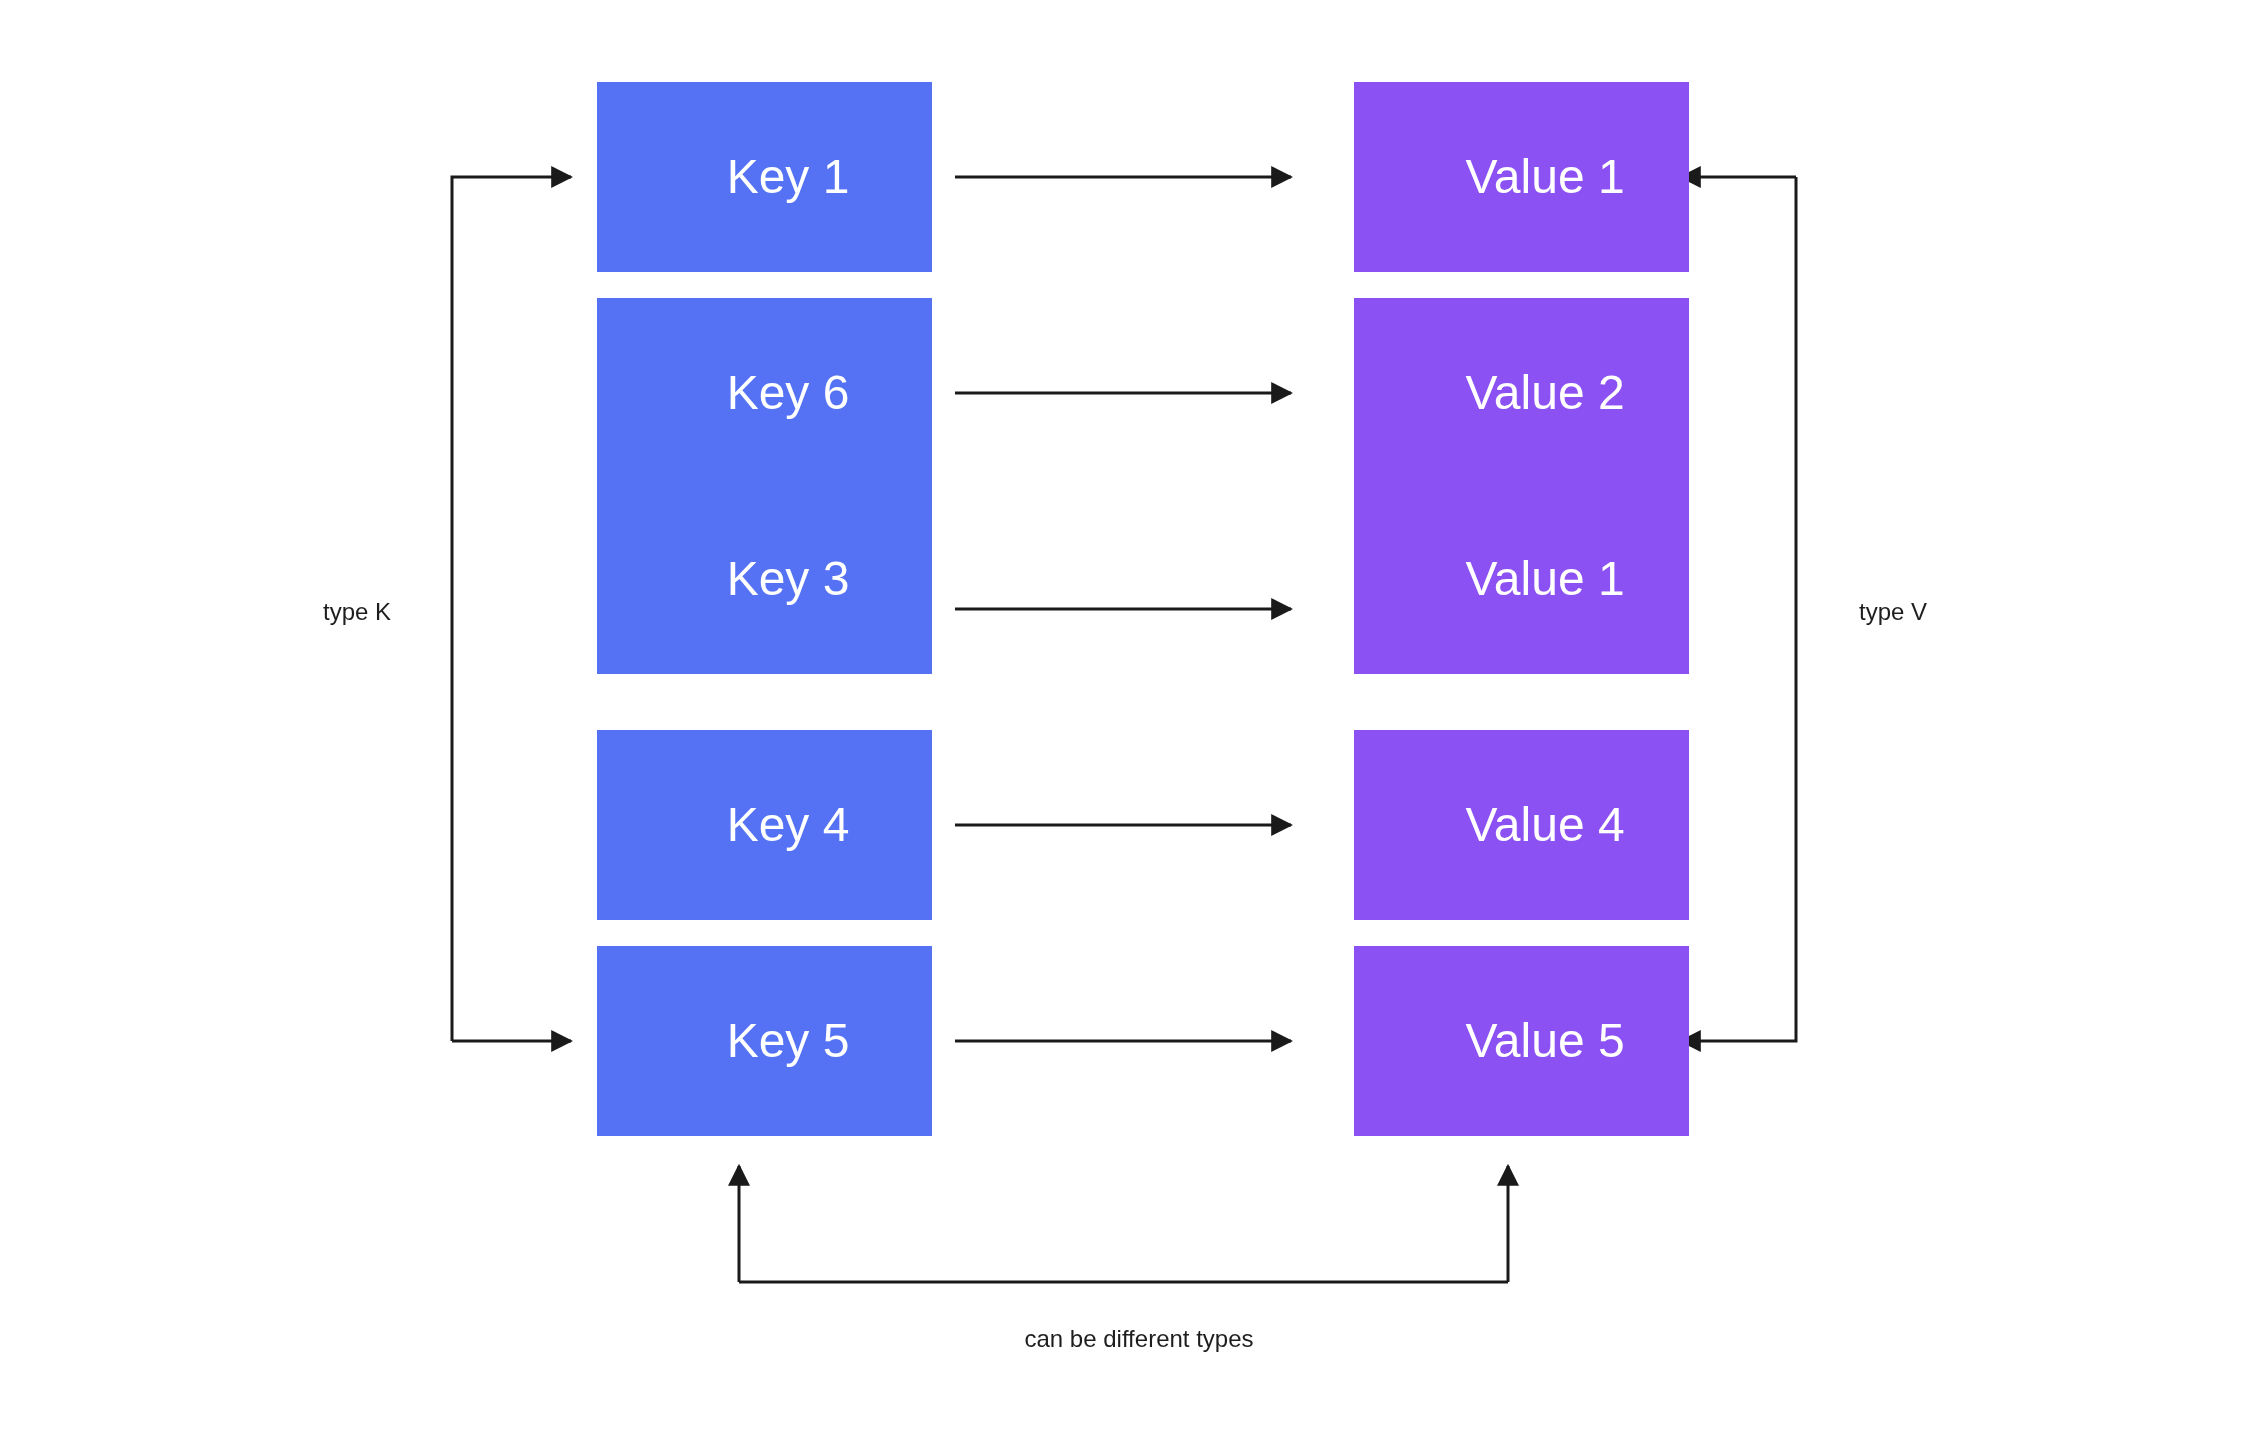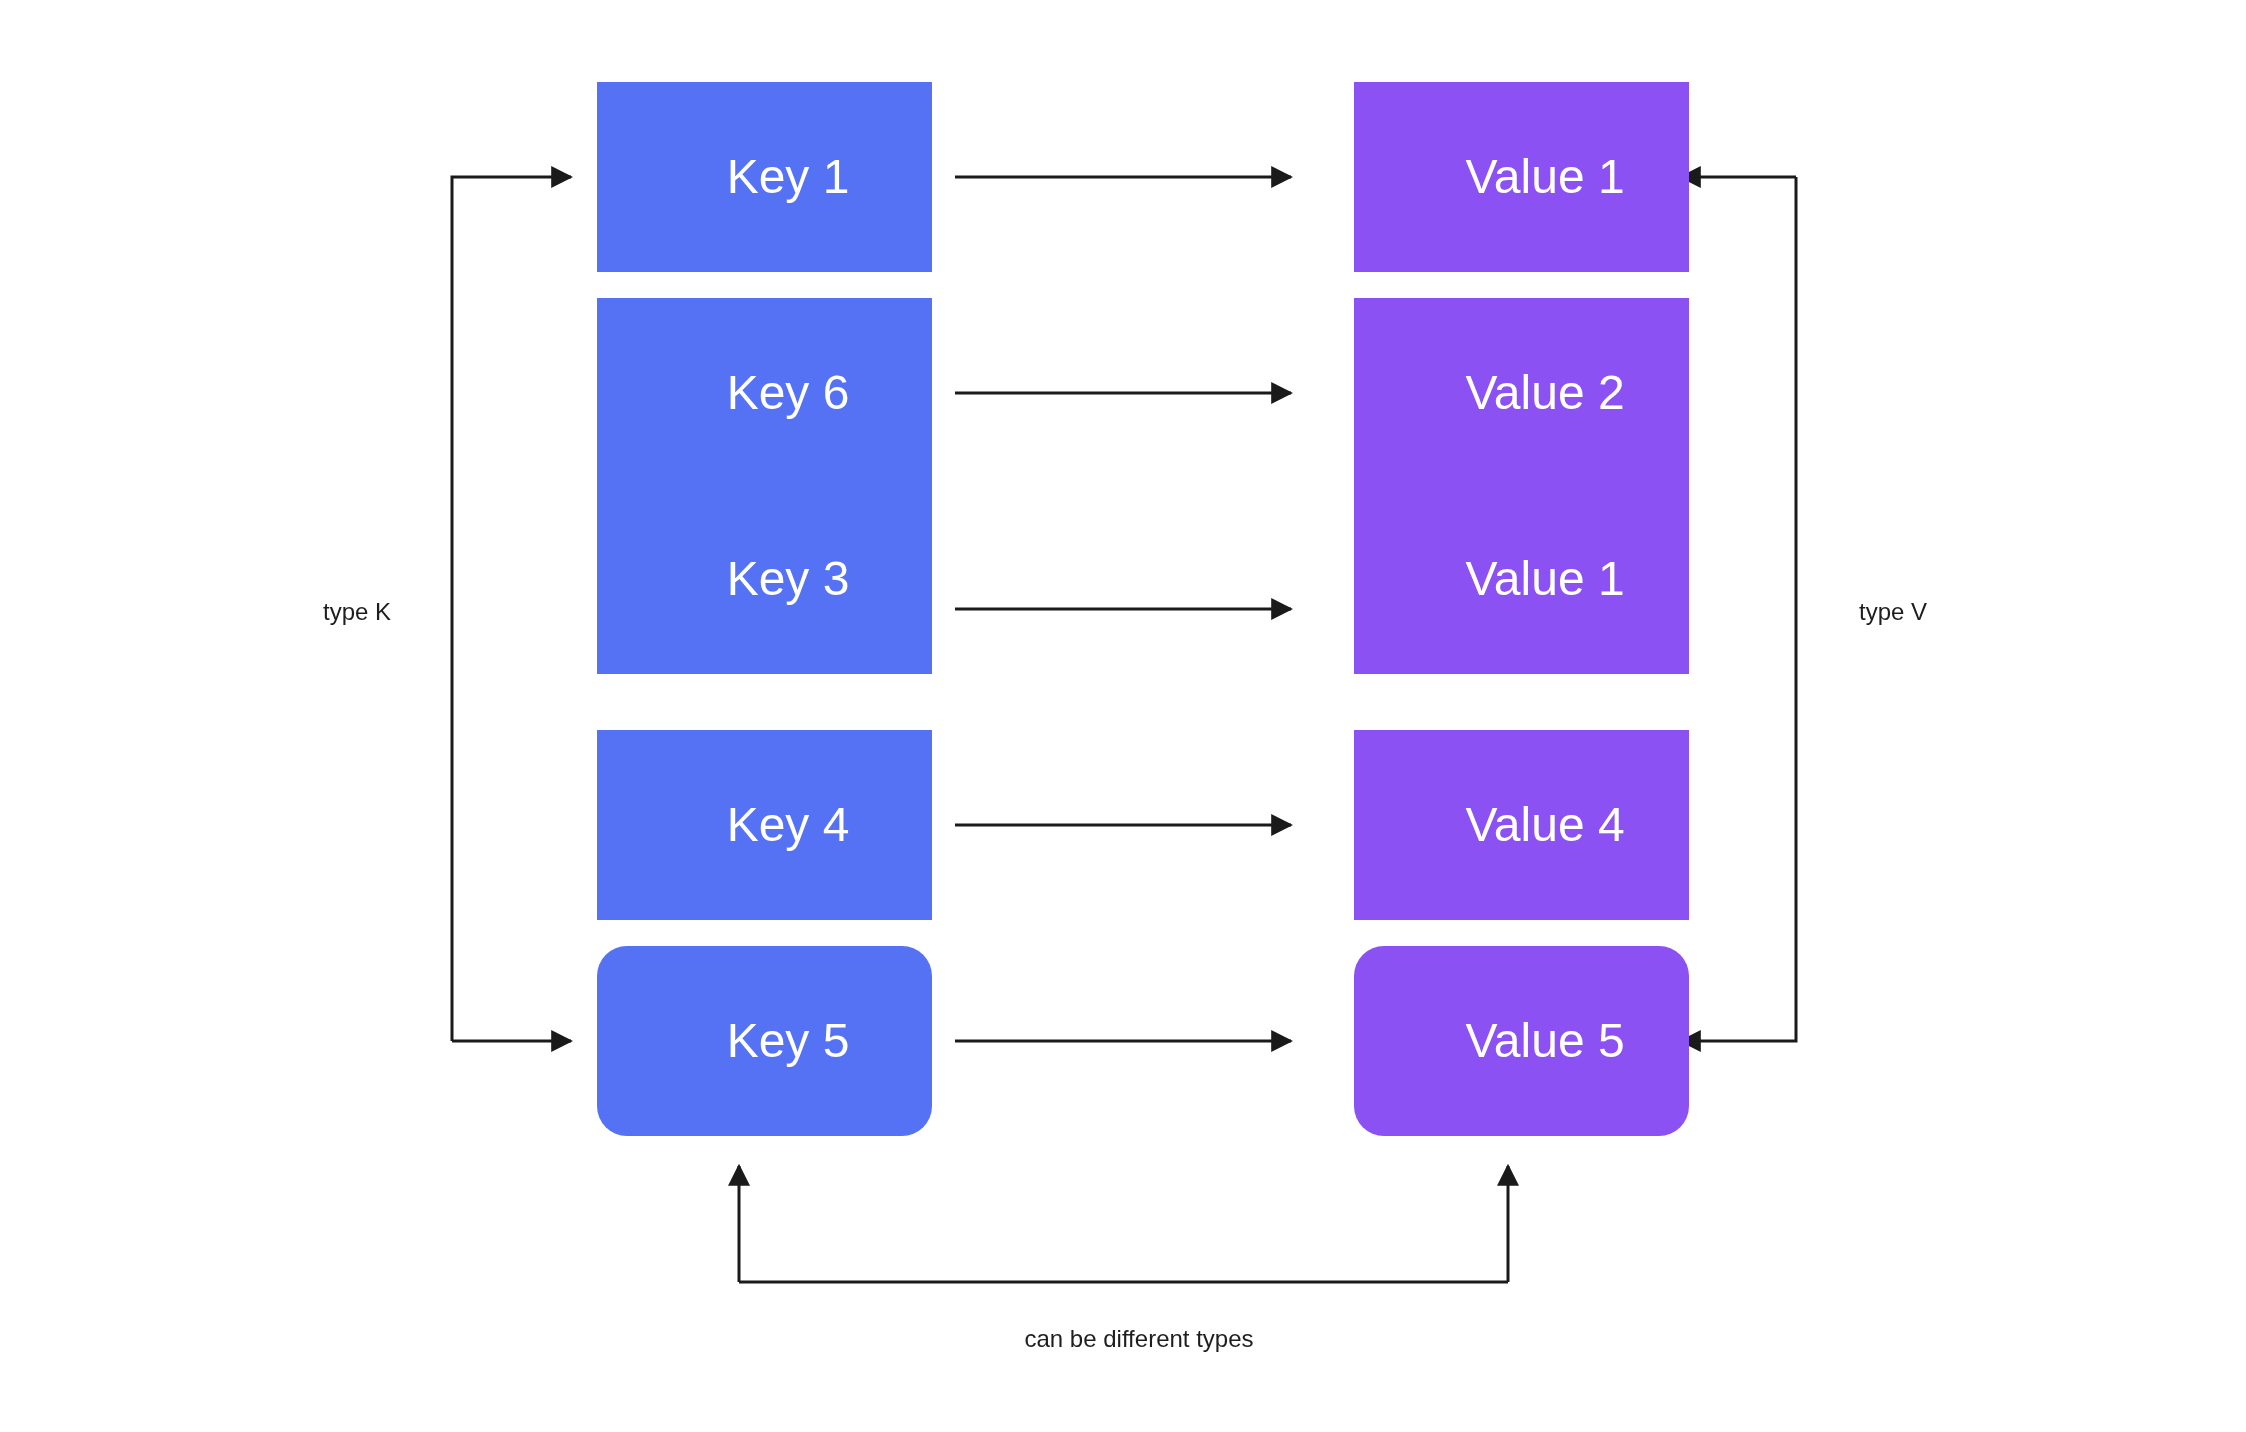--- a/index.html
+++ b/index.html
@@ -43,21 +43,21 @@
     font-weight: 400;
     line-height: 1;
     padding-left: 47px;
   }
   .node.key { left: 597px; background: var(--key-box); }
   .node.value { left: 1318px; background: var(--value-box); margin-left: 36px; }
   .row-0 { top: 82px; }
   .row-1 { top: 298px; }
   .row-2 { top: 484px; }
   .row-3 { top: 730px; }
-  .row-4 { top: 946px; border-radius: 30px; }
+  .row-4 { top: 946px; }
   .edge-label {
     position: absolute;
     transform: translate(-50%, -50%);
     color: var(--label-text);
     font-size: 24px;
     white-space: nowrap;
     line-height: 1.2;
   }
   .label-type-k { left: 357px; top: 612px; }
   .label-type-v { left: 1893px; top: 612px; }

